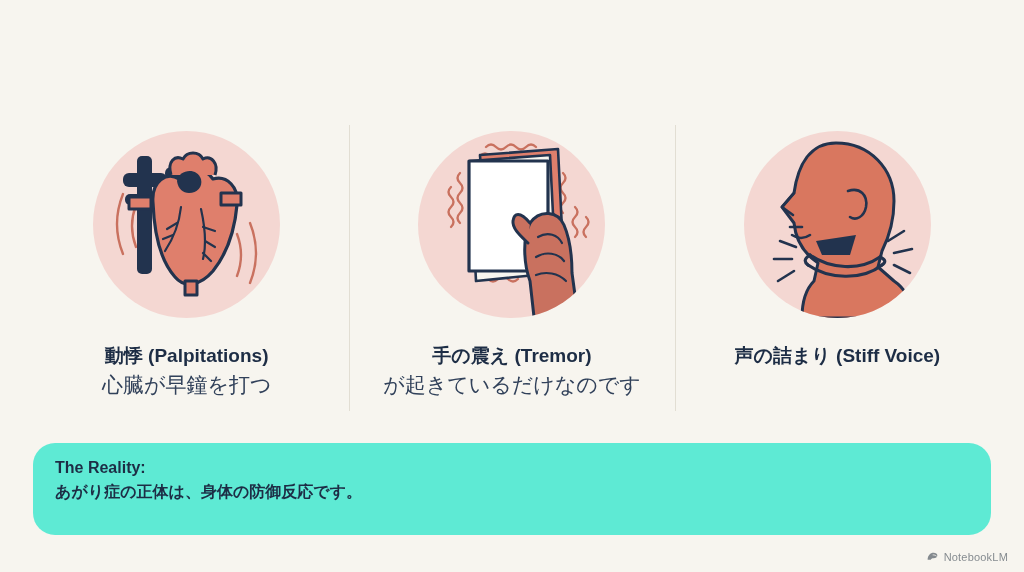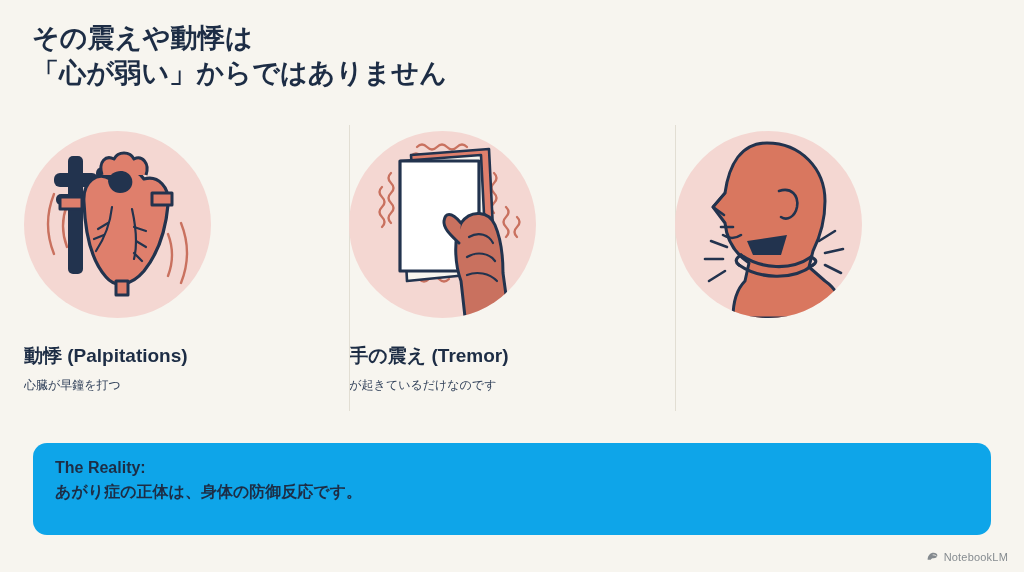--- a/index.html
+++ b/index.html
@@ -47,21 +47,21 @@
     width: 976px;
     height: 292px;
     display: flex;
     flex-direction: row;
   }
   .card {
     flex: 1 1 0;
     position: relative;
     display: flex;
     flex-direction: column;
-    align-items: flex-start;
+    align-items: center;
   }
   .card + .card::before {
     content: "";
     position: absolute;
     left: 0;
     top: 3px;
     width: 1px;
     height: 286px;
     background: #e2ded3;
   }
@@ -83,36 +83,36 @@
   .card-title {
     margin-top: 26px;
     font-size: 19px;
     font-weight: bold;
     color: #1d2d45;
     line-height: 24px;
     white-space: nowrap;
   }
   .card-sub {
     margin-top: 7px;
-    font-size: 12px;
+    font-size: 21px;
     font-weight: normal;
     color: #31415a;
     line-height: 20px;
     white-space: nowrap;
   }
 
   
   .reality-box {
     position: absolute;
     left: 33px;
     top: 443px;
     width: 958px;
     height: 92px;
-    background: #0ea5e9;
-    border-radius: 14px;
+    background: #5eead4;
+    border-radius: 22px;
     box-sizing: border-box;
     padding: 14px 22px 0 22px;
   }
   .reality-heading {
     font-size: 16px;
     font-weight: bold;
     color: #1d2d45;
     line-height: 22px;
   }
   .reality-line {
@@ -139,24 +139,20 @@
     color: #3f4a55;
     letter-spacing: 0.2px;
   }
   .watermark svg { display: block; }
 </style>
 </head>
 <body>
 
 <div class="slide">
 
-  <div class="title-block">
-    <div class="title-line">その震えや動悸は</div>
-    <div class="title-line">「心が弱い」からではありません</div>
-  </div>
 
   <div class="cards">
 
     <div class="card">
       <div class="icon-circle">
         <svg viewBox="0 0 187 187" xmlns="http://www.w3.org/2000/svg">
 
           <g fill="none" stroke="#c9715f" stroke-width="2.4" stroke-linecap="round">
             <path d="M30 63 Q18 93 30 123"></path>
             <path d="M43 74 Q35 95 43 116"></path>
@@ -275,20 +271,21 @@
           <g fill="none" stroke="#22334e" stroke-width="2.6" stroke-linecap="round">
             <path d="M52 116 L36 110"></path>
             <path d="M48 128 L30 128"></path>
             <path d="M50 140 L34 150"></path>
             <path d="M144 110 L160 100"></path>
             <path d="M150 122 L168 118"></path>
             <path d="M150 134 L166 142"></path>
           </g>
         </svg>
       </div>
+      <div class="card-title">声の詰まり (Stiff Voice)</div>
     </div>
 
   </div>
 
   <div class="reality-box">
     <div class="reality-heading">The Reality:</div>
     <div class="reality-line">あがり症の正体は、身体の防御反応です。</div>
   </div>
 
   <div class="watermark">

